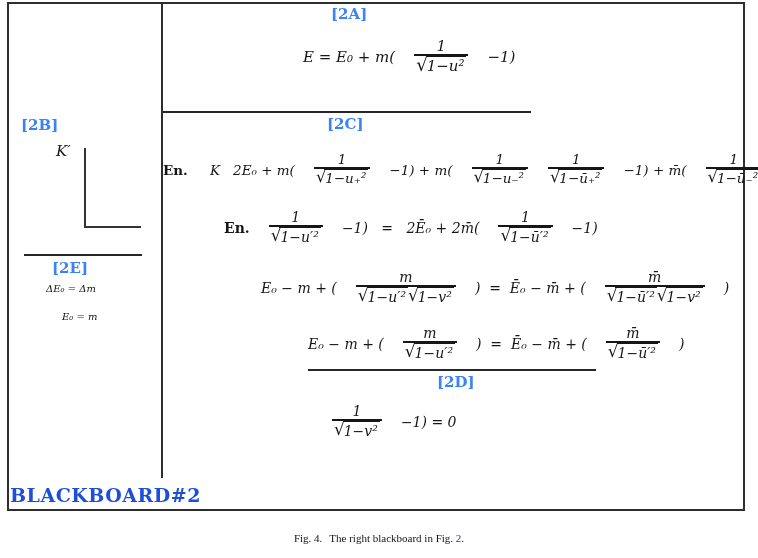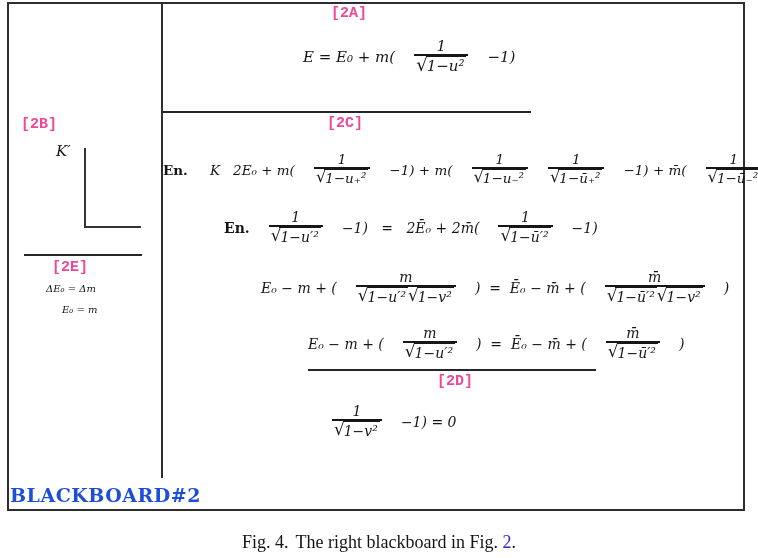--- a/index.html
+++ b/index.html
@@ -5,21 +5,21 @@
   html,body{margin:0;padding:0;background:#ffffff;}
   .page{position:relative;width:758px;height:558px;background:#fff;overflow:hidden;
         font-family:"DejaVu Serif","DejaVu Sans",serif;color:#1a1a1a;}
   .board{position:absolute;left:7px;top:2px;width:738px;height:509px;
          border:2px solid #2e2e2e;box-sizing:border-box;background:#fff;}
   .vdiv{position:absolute;left:161px;top:2px;width:2px;height:476px;background:#2e2e2e;}
   .hrule{position:absolute;height:2px;background:#262626;}
   #rule2a{left:163px;top:111px;width:368px;}
   #rule2d{left:308px;top:369px;width:288px;}
   #rule2e{left:24px;top:254px;width:118px;}
-  .slabel{position:absolute;font-weight:bold;font-size:15px;color:#ec4899;white-space:nowrap;font-family:Liberation Mono, monospace;}
+  .slabel{position:absolute;font-weight:bold;font-size:15px;color:#3b82f6;white-space:nowrap;}
   #lab2a{left:331px;top:5px;}
   #lab2b{left:21px;top:116px;}
   #lab2c{left:327px;top:115px;}
   #lab2d{left:437px;top:373px;}
   #lab2e{left:52px;top:259px;}
   .mrow{position:absolute;display:flex;align-items:center;white-space:nowrap;
         font-style:italic;font-size:14px;color:#161616;gap:18px;}
   #eq2a{left:303px;top:33px;height:48px;font-size:15px;}
   #eqenk{left:163px;top:143px;height:54px;font-size:13.5px;}
   #eqenkp{left:224px;top:202px;height:52px;}
@@ -30,27 +30,27 @@
   .frac{display:inline-flex;flex-direction:column;align-items:center;margin:0 1px;}
   .num{padding:0 2px;line-height:1.1;}
   .den{border-top:2px solid #161616;display:inline-flex;align-items:flex-start;
        padding:0 2px;line-height:1.25;}
   .sqrt{display:inline-flex;align-items:flex-start;}
   .rad{font-style:normal;font-size:1.2em;line-height:1;margin-right:-2px;}
   .sbody{border-top:1.5px solid #161616;padding:0 2px 0 1px;line-height:1.3;}
   .leftmath{position:absolute;font-style:italic;font-size:10px;color:#161616;white-space:nowrap;}
   #kprime{left:56px;top:142px;font-size:15px;}
   #eqdelta{left:46px;top:283px;}
-  #eqe0{left:62px;top:304px;}
+  #eqe0{left:62px;top:311px;}
   #axv{position:absolute;left:84px;top:148px;width:2px;height:80px;background:#333;}
   #axh{position:absolute;left:84px;top:226px;width:57px;height:2px;background:#333;}
   #bbtitle{position:absolute;left:10px;top:484px;font-weight:bold;font-size:19px;
            letter-spacing:0.5px;color:#1d4ed8;white-space:nowrap;}
   .caption{position:absolute;left:0;top:532px;width:758px;text-align:center;
-           font-family:"Liberation Serif","DejaVu Serif",serif;font-size:18px;color:#141414;}
+           font-family:"Liberation Serif","DejaVu Serif",serif;font-size:11px;color:#141414;}
   .caption .fig{margin-right:7px;}
   .cap-link{cursor:pointer;text-decoration:none;}
 </style>
 </head>
 <body>
 
 <div class="page">
   <div class="board"></div>
   <div class="vdiv"></div>
 

